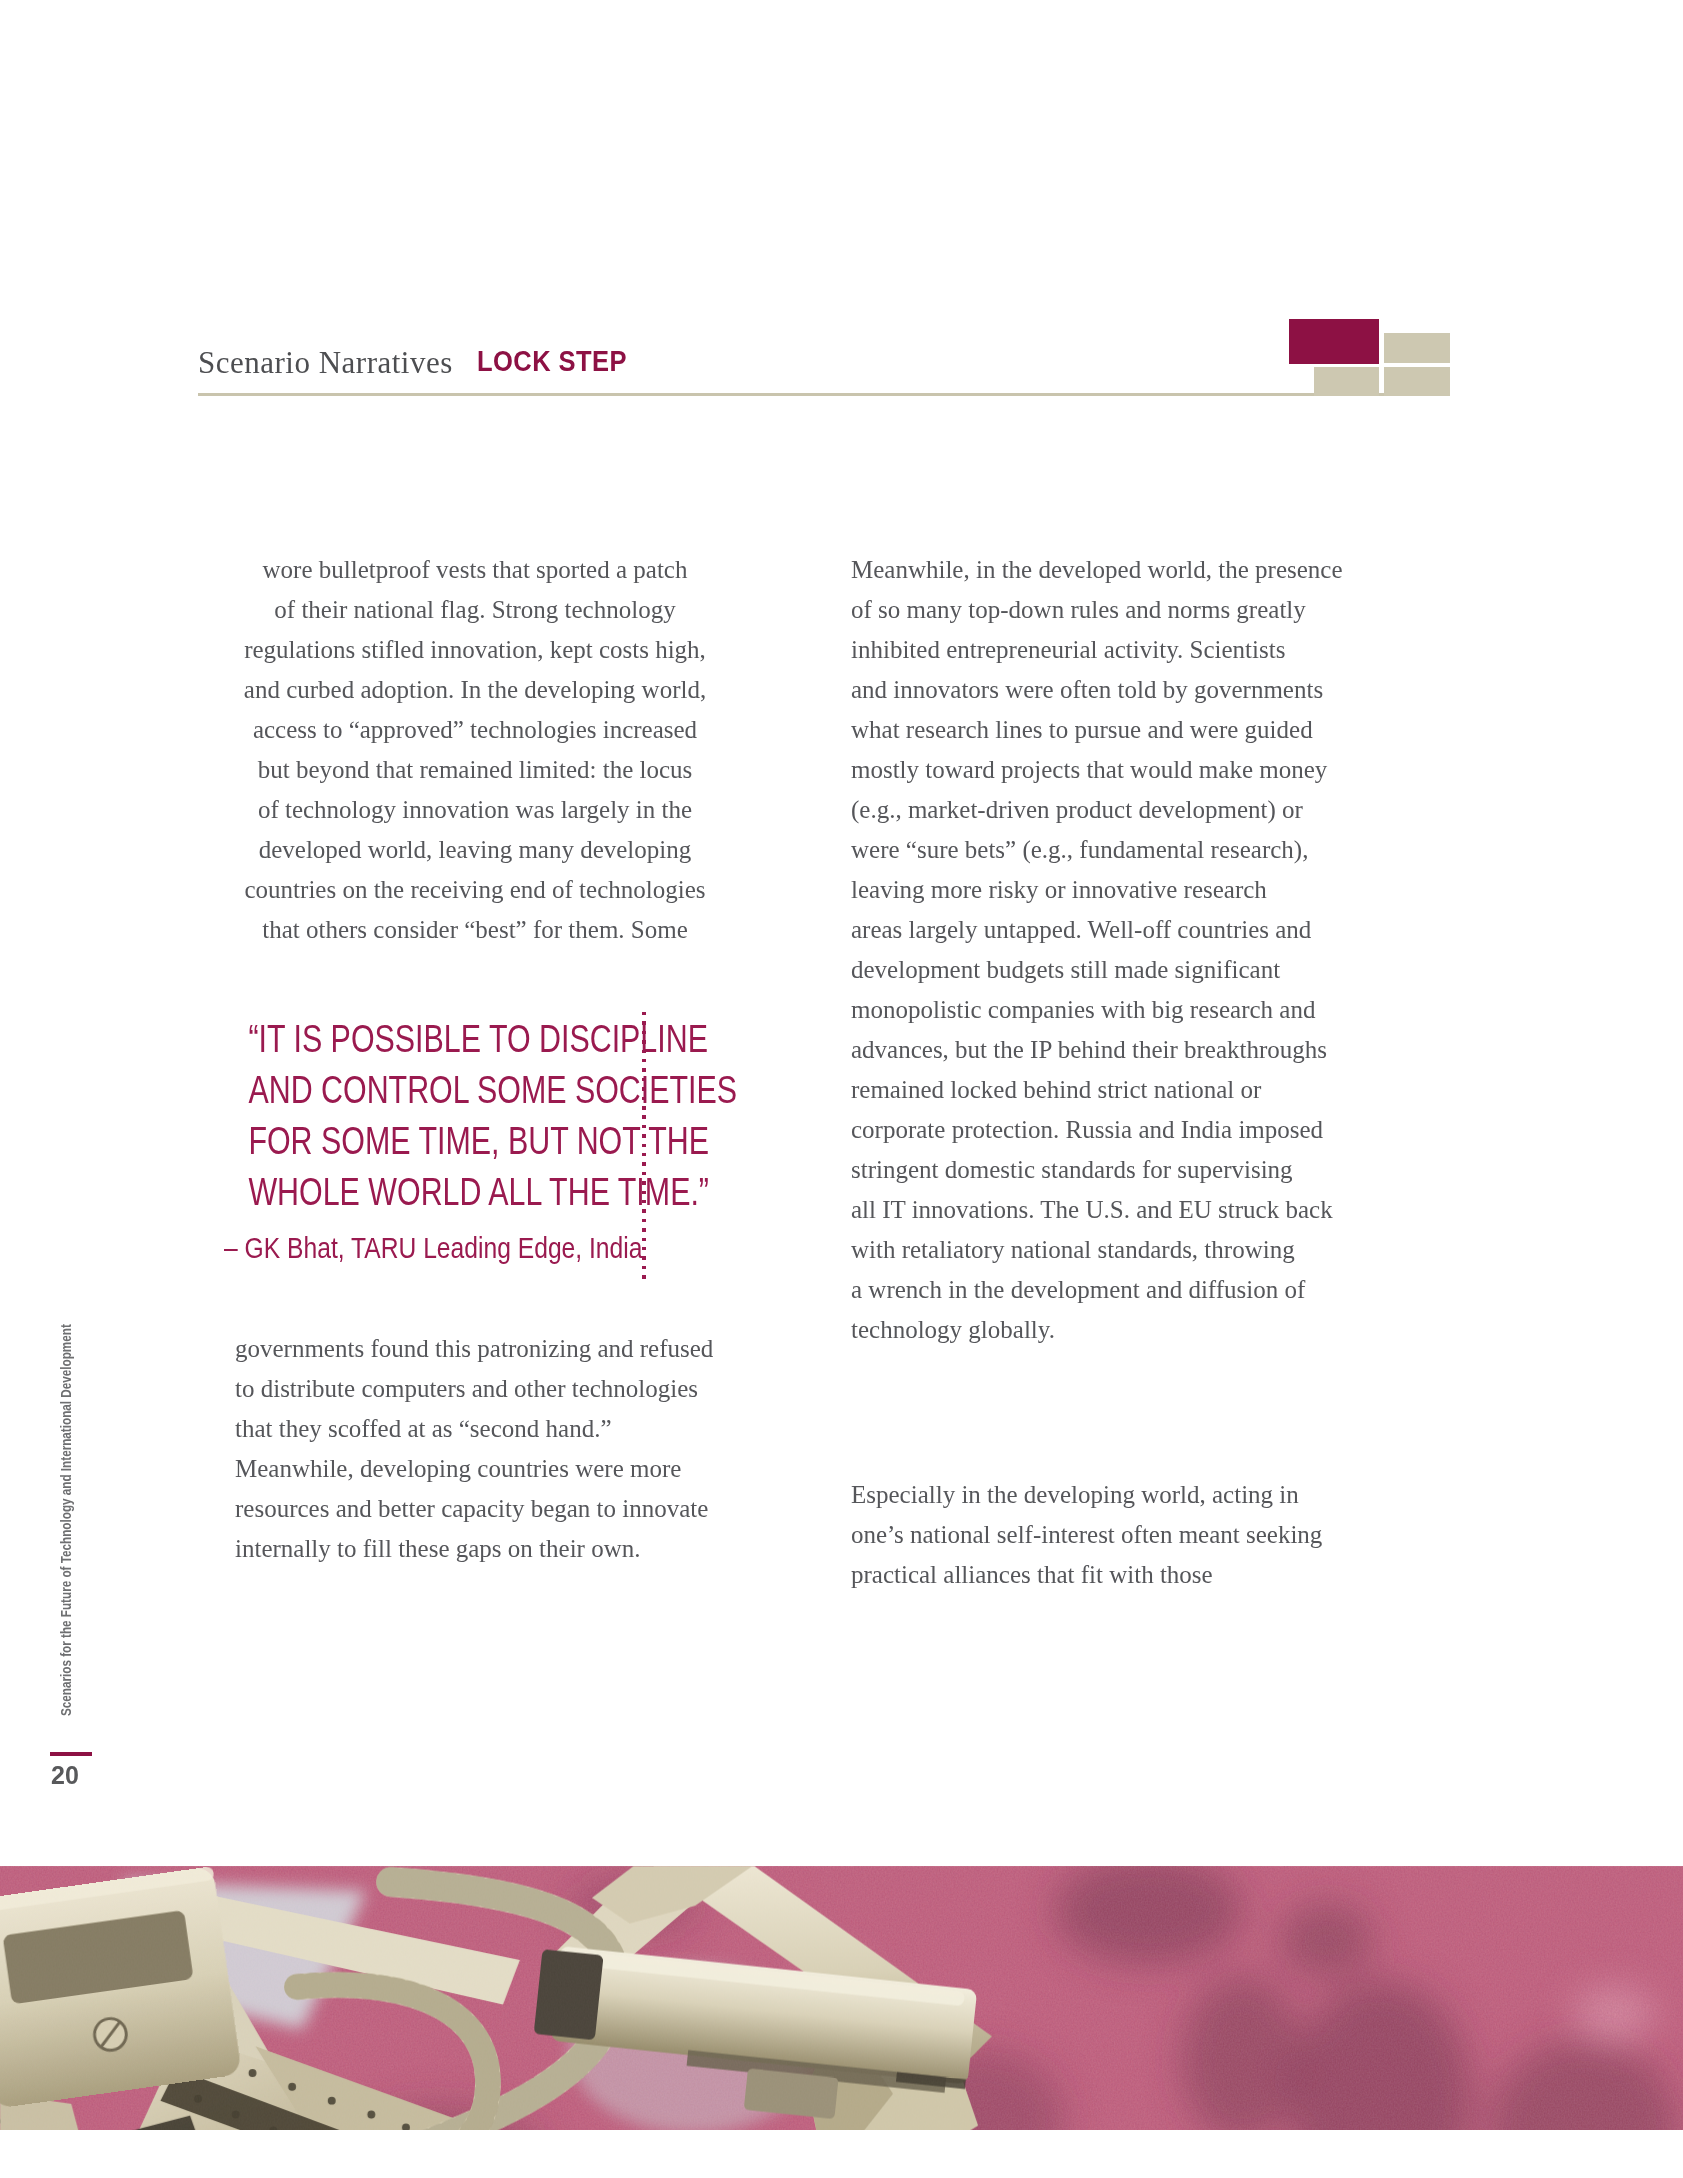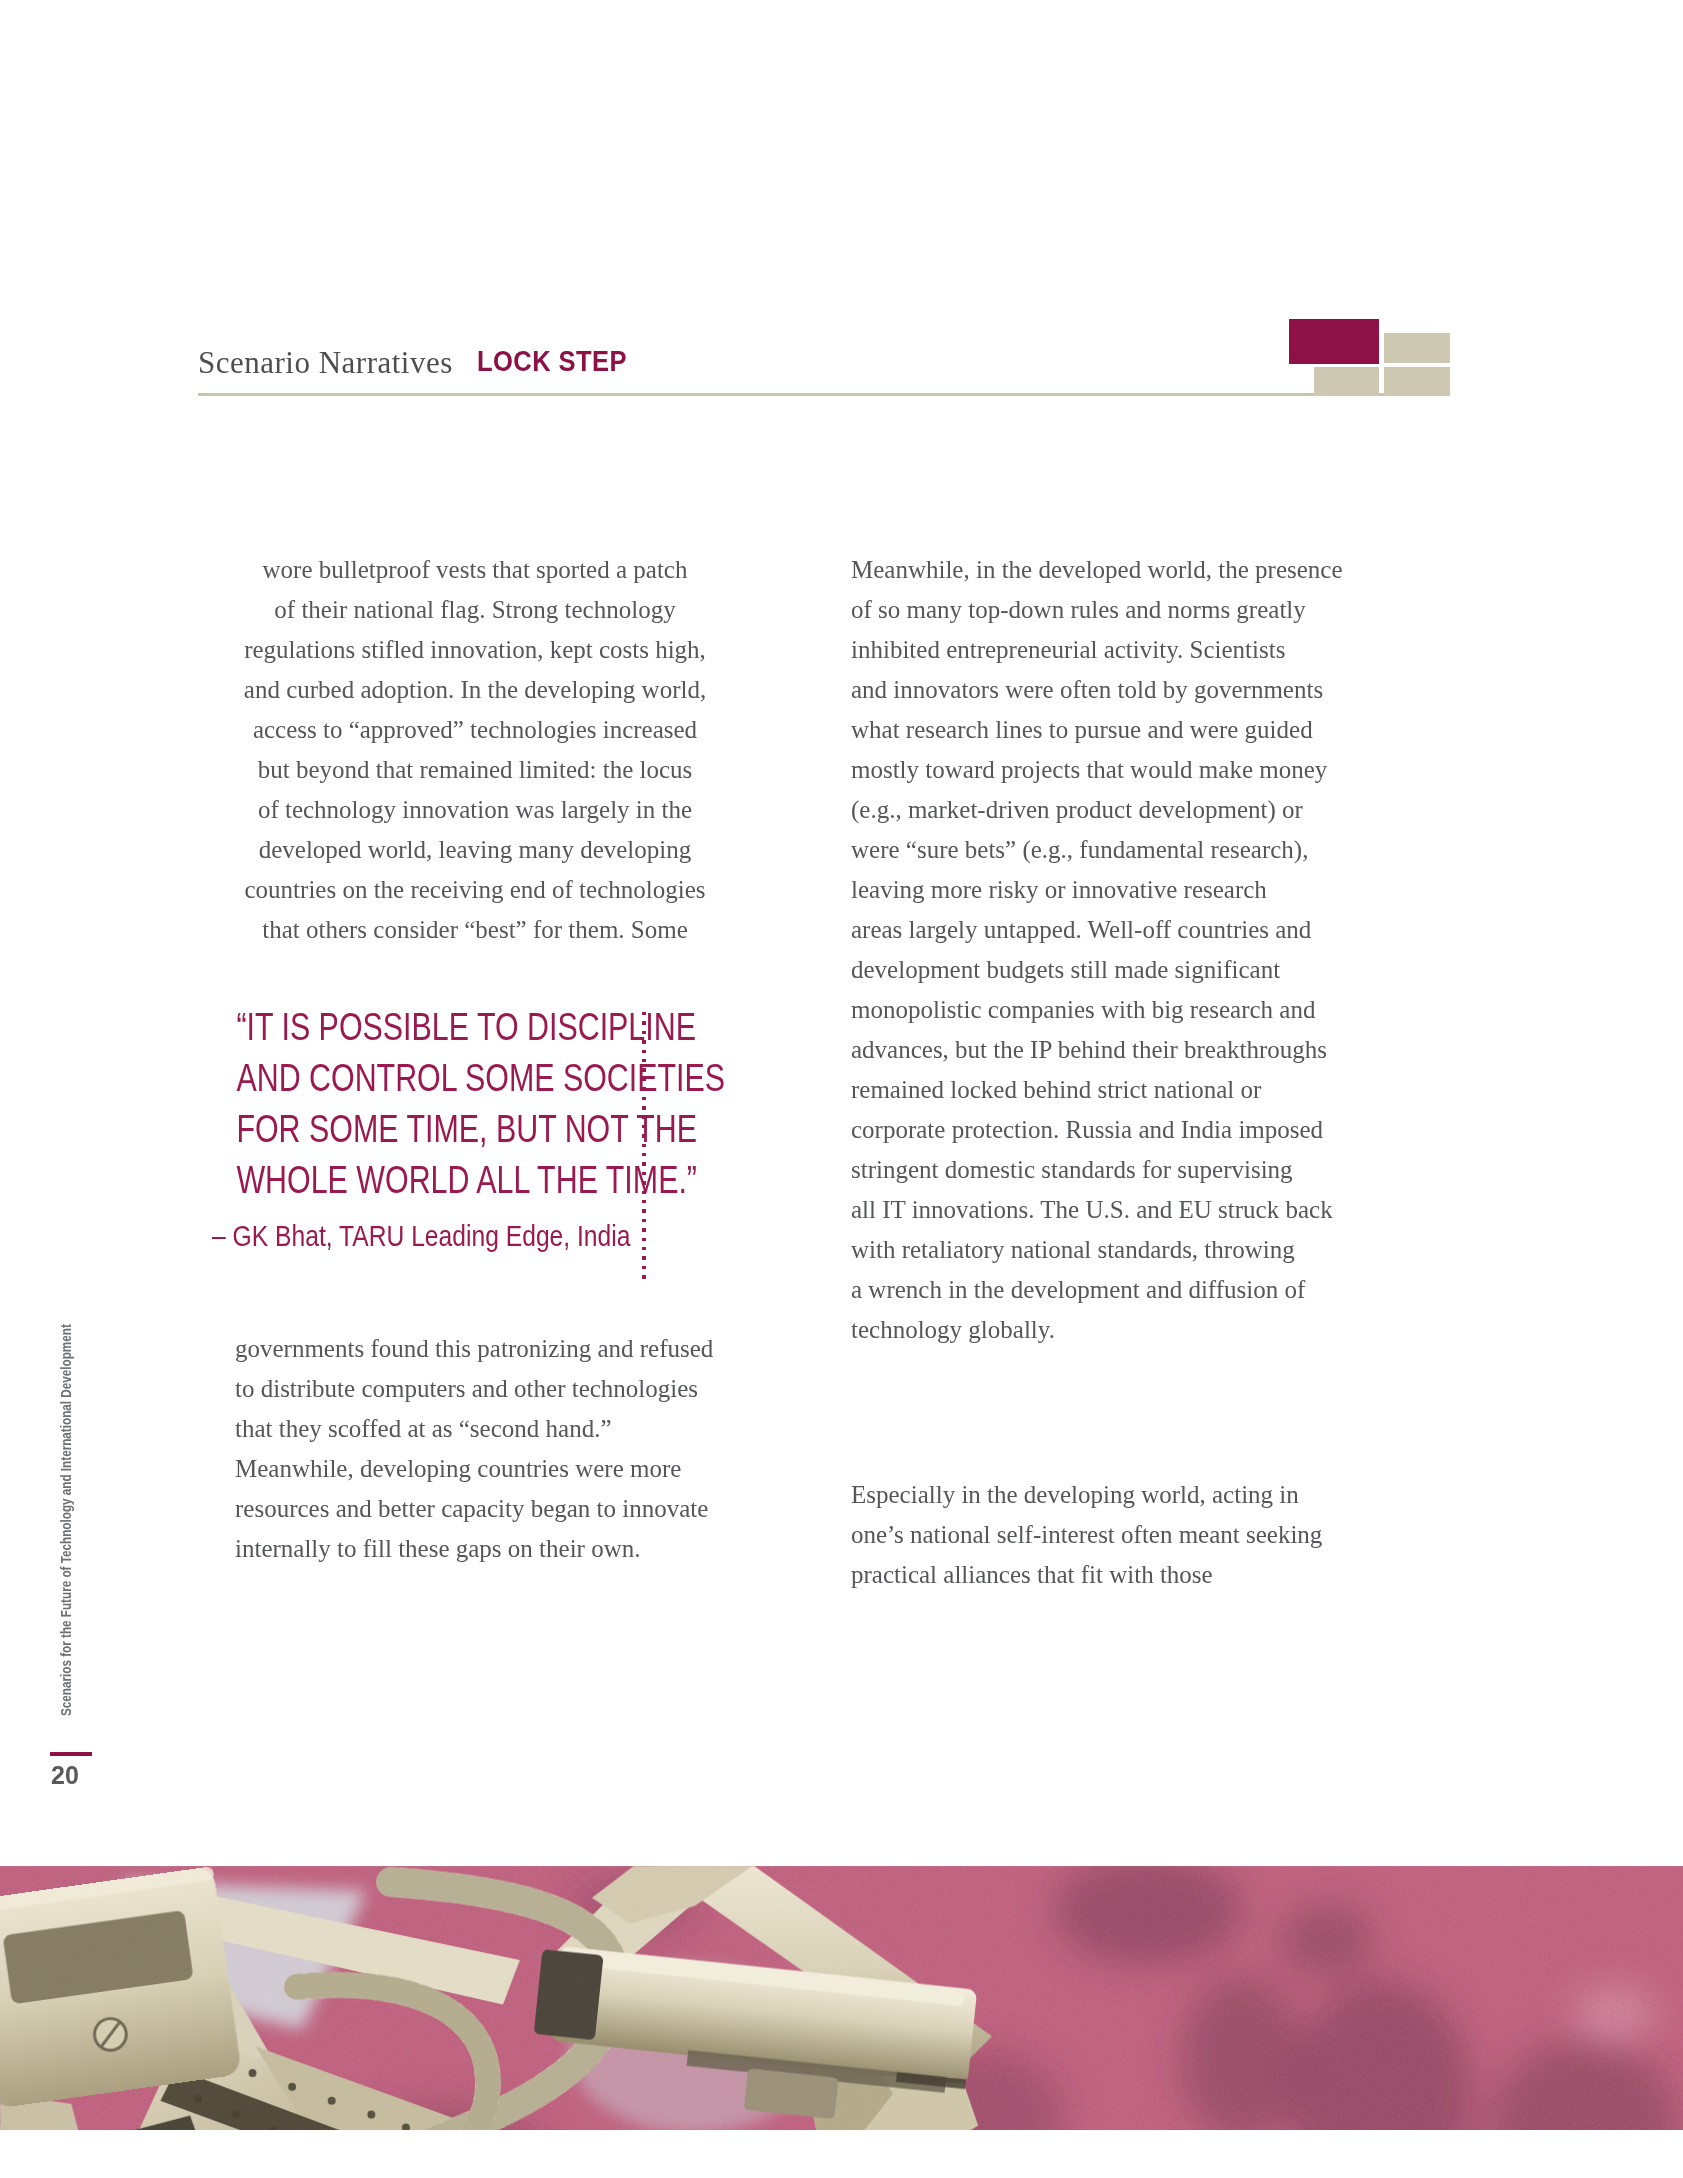--- a/index.html
+++ b/index.html
@@ -30,21 +30,21 @@
 
   
   .para { position:absolute; color:#55565a; font-size:25px; line-height:40px; }
   .para .line { white-space:nowrap; }
   .col-left-p1 { left:198px; top:550px;  width:554px;text-align:center; }
   .col-left-p2 { left:198px; top:1329px; width:554px;margin-left:37px; }
   .col-right-p1 { left:851px; top:550px;  width:559px; }
   .col-right-p2 { left:851px; top:1475px; width:559px; }
 
   
-  .pullquote { position:absolute; left:139px; top:1002px; width:487px; margin:0; }
+  .pullquote { position:absolute; left:139px; top:1002px; width:487px; margin:12px; }
   .pullquote blockquote {
     margin:0; font-family:"Liberation Sans","DejaVu Sans",sans-serif;
     font-size:38px; line-height:51px; color:#9a1a4f; text-align:right;
   }
   .pullquote blockquote .line { white-space:nowrap; transform:scaleX(0.8); transform-origin:100% 50%; }
   .pullquote figcaption {
     margin-top:14px; font-family:"Liberation Sans","DejaVu Sans",sans-serif;
     font-size:29px; color:#9a1a4f; text-align:right; white-space:nowrap;
     transform:scaleX(0.85); transform-origin:100% 50%;
   }

